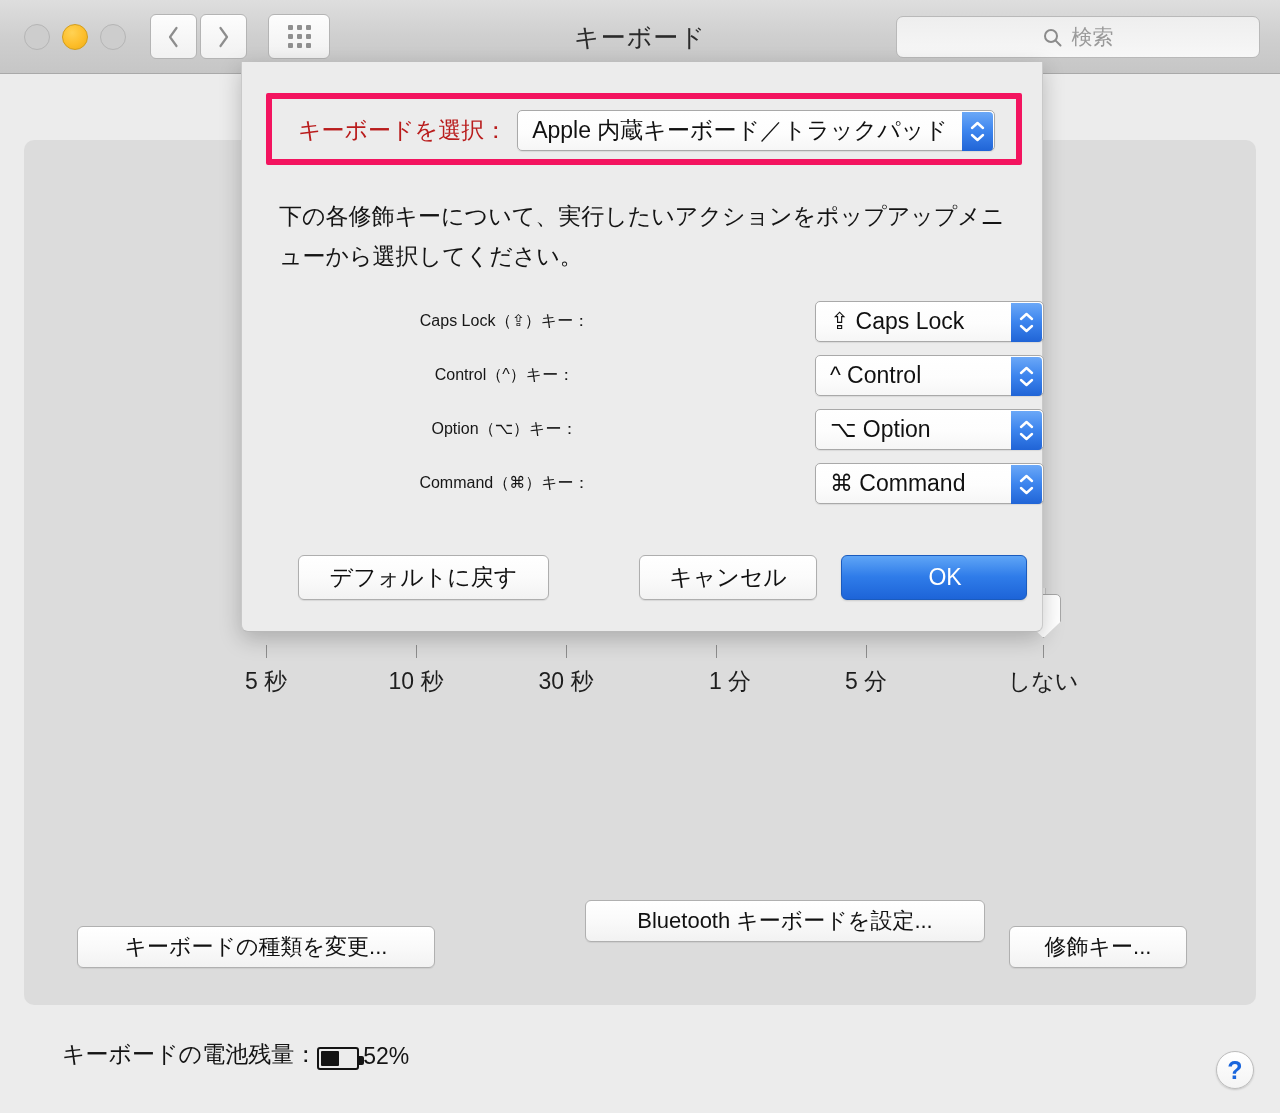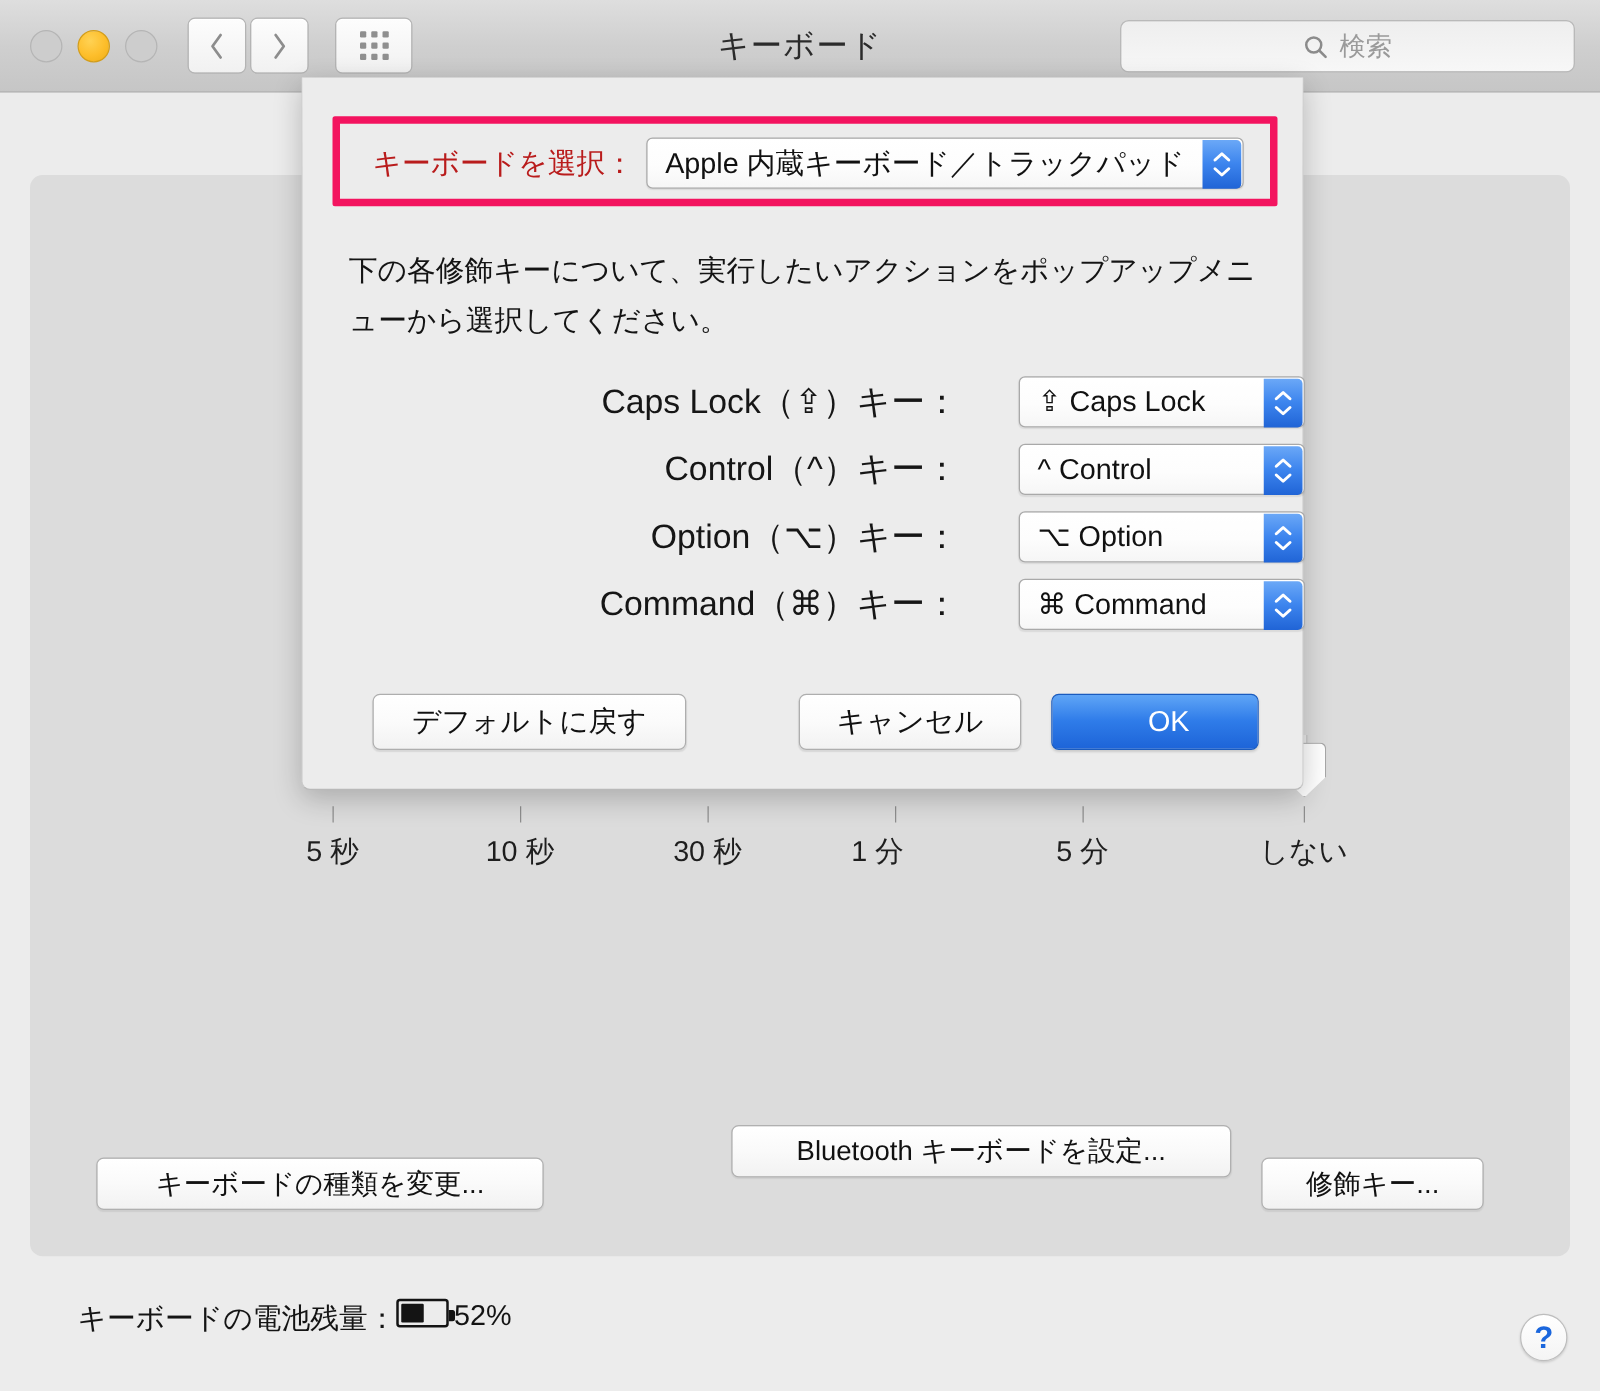--- a/index.html
+++ b/index.html
@@ -180,21 +180,21 @@
     box-shadow: 0 1px 1px rgba(0,0,0,0.07);
   }
   #btn-change-type { left: 77px;  top: 926px; width: 358px; }
   #btn-bt-setup    { left: 585px; top: 900px; width: 400px; }
   #btn-modifier    { left: 1009px;top: 926px; width: 178px; }
 
   
   #battery-row {
     position: absolute;
     left: 62px; top: 1039px;
-    display: flex; align-items: flex-start; 
+    display: flex; align-items: flex-end; 
   }
   #battery-label { font-size: 23px; color: #141414; }
   .battery-icon {
     position: relative;
     width: 42px; height: 23px;
     border: 2px solid #141414;
     border-radius: 3px;
     display: flex; align-items: center;
     padding: 2px;
   }
@@ -305,23 +305,23 @@
     position: absolute;
     left: 0; top: 232px;
     width: 802px;
   }
   .mod-row {
     display: flex; align-items: center;
     height: 54px;
   }
   .mod-label {
     width: 632px;
-    text-align: right;
+    text-align: center;
     padding-right: 24px;
-    font-size: 27px;
+    font-size: 16px;
     color: #161616;
     white-space: nowrap;
   }
   .mod-popup { width: 265px; margin-left: 24px; }
 
   
   .sheetbtn {
     position: absolute;
     height: 45px;
     border-radius: 6px;
@@ -337,21 +337,21 @@
     box-shadow: 0 1px 1px rgba(0,0,0,0.09);
   }
   .sheetbtn.primary {
     background: linear-gradient(to bottom, #5fa5f6 0%, #2f7ce9 48%, #1d64d8 100%);
     border: 1px solid #1a5bbe;
     color: #ffffff;
     box-shadow: 0 1px 2px rgba(0,0,0,0.14);
   }
   #btn-restore-defaults { left: 40px;  top: 493px; width: 251px; }
   #btn-cancel           { left: 381px; top: 493px; width: 178px; }
-  #btn-ok               { left: 583px; top: 493px; width: 166px; padding-left: 22px; }
+  #btn-ok               { left: 583px; top: 493px; width: 186px; padding-left: 22px; }
 </style>
 </head>
 <body>
 
 <div id="window">
 
   <div id="titlebar">
 
     <div class="traffic-lights">
       <span class="light inactive"></span>
@@ -406,21 +406,21 @@
         <i style="left:170px"></i>
         <i style="left:320px"></i>
       <i style="left:470px"></i>
         <i style="left:620px"></i>
         <i style="left:797px"></i>
     </div>
     <div id="slider-labels">
       <span style="left:0px">5 秒</span>
       <span style="left:150px">10 秒</span>
       <span style="left:300px">30 秒</span>
-      <span style="left:436px">1 分</span>
+      <span style="left:464px">1 分</span>
       <span style="left:600px">5 分</span>
       <span style="left:777px">しない</span>
     </div>
   </div>
 
 
   <div class="pushbtn" id="btn-change-type">キーボードの種類を変更...</div>
   <div class="pushbtn" id="btn-bt-setup">Bluetooth キーボードを設定...</div>
   <div class="pushbtn" id="btn-modifier">修飾キー...</div>
 

